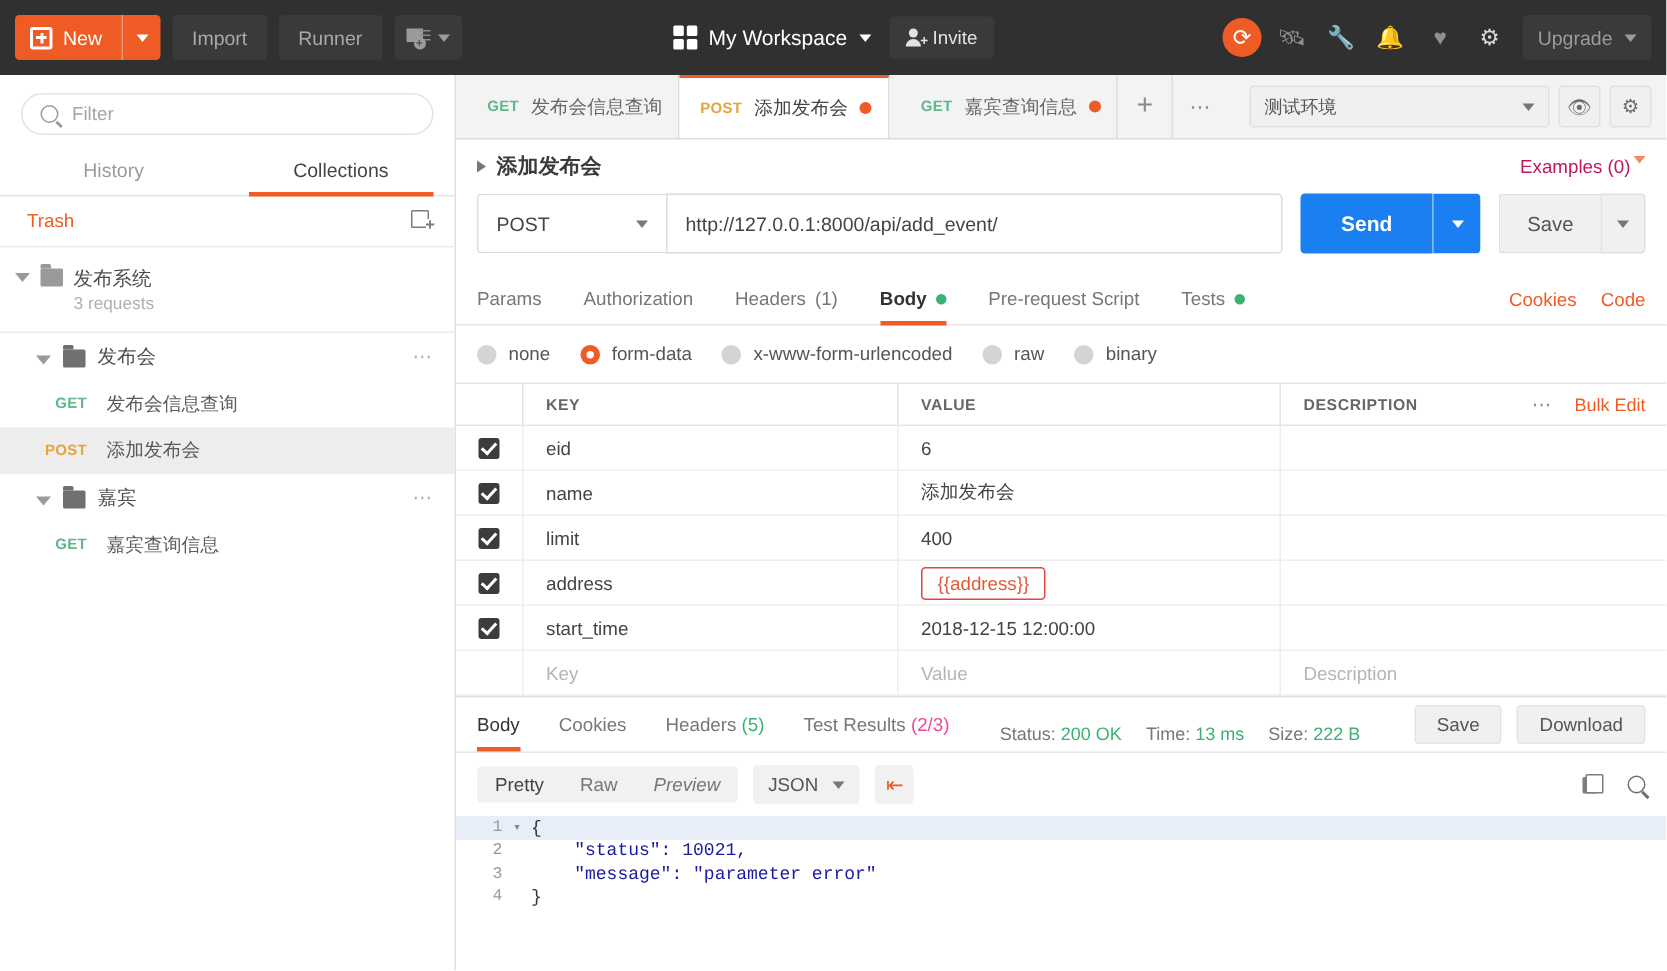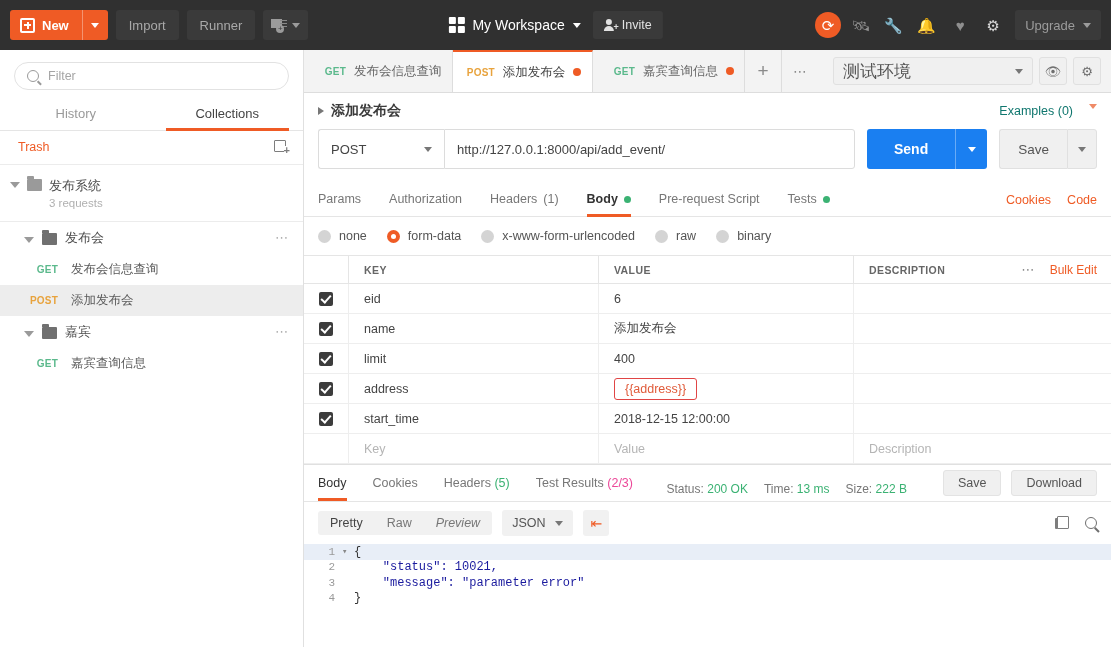--- a/index.html
+++ b/index.html
@@ -25,21 +25,21 @@
   .new-btn .nb-main { display:flex; align-items:center; gap:7px; padding:0 13px 0 10px; height:30px; }
   .new-plus {
     width:15px; height:15px; border:2px solid #fff; border-radius:2px;
     position:relative; display:inline-block;
   }
   .new-plus::before, .new-plus::after {
     content:""; position:absolute; background:#fff;
   }
   .new-plus::before { left:50%; top:2px; bottom:2px; width:2px; margin-left:-1px; }
   .new-plus::after { top:50%; left:2px; right:2px; height:2px; margin-top:-1px; }
-  .nb-label { color:#fff; font-size:13px; font-weight:bold; }
+  .nb-label { color:#fff; font-size:13px; font-weight:normal; }
   .nb-caret { width:26px; height:30px; border-left:1px solid rgba(255,255,255,.35);
               display:flex; align-items:center; justify-content:center; }
   .caret-d { width:0;height:0;border-left:4px solid transparent;border-right:4px solid transparent;border-top:5px solid #fff; }
   .caret-d.grey { border-top-color:#9b9b9b; }
   .caret-d.dark { border-top-color:#777; }
 
   .tb-btn {
     height:30px; padding:0 13px; display:flex; align-items:center; justify-content:center;
     background:#3a3a3a; color:#a9a9a9; border-radius:3px; font-size:13px; cursor:pointer;
   }
@@ -130,29 +130,29 @@
   .rtab .t-name { font-size:12.5px; color:#666; white-space:nowrap; }
   .rtab.active .t-name { color:#444; }
   .dot-unsaved { width:8px;height:8px;border-radius:50%;background:#ef5b25;flex-shrink:0; }
   .tab-plus { width:38px; display:flex;align-items:center;justify-content:center;color:#8a8a8a;font-size:19px;
               border-right:1px solid #ddd; cursor:pointer; }
   .tab-more { width:38px; display:flex;align-items:center;justify-content:center;color:#8a8a8a;font-size:14px;
               letter-spacing:1px; cursor:pointer; }
   .env-area { margin-left:auto; display:flex; align-items:center; gap:6px; padding:0 10px 0 14px; }
   .env-select { width:200px; height:28px; background:#f0f0f0; border:1px solid #e0e0e0; border-radius:3px;
                 display:flex; align-items:center; justify-content:space-between; padding:0 9px; cursor:pointer;
-                font-size:17px; color:#555; }
+                font-size:12px; color:#555; }
   .sq-btn { width:28px;height:28px;background:#f0f0f0;border:1px solid #e0e0e0;border-radius:3px;
             display:flex;align-items:center;justify-content:center;cursor:pointer;color:#6f6f6f;font-size:13px; }
 
   .crumb-row { display:flex; align-items:center; padding:9px 14px 9px 14px; }
   .crumb-caret { width:0;height:0;border-top:4px solid transparent;border-bottom:4px solid transparent;border-left:6px solid #777;
                  margin-right:7px; }
   .crumb-title { font-size:14px; color:#3b3b3b; font-weight:bold; }
-  .examples { margin-left:auto; display:flex; align-items:flex-start; gap:16px; color:#0f766e; font-size:12.5px; cursor:pointer; }
+  .examples { margin-left:auto; display:flex; align-items:flex-start; gap:2px; color:#be185d; font-size:12.5px; cursor:pointer; }
   .caret-d.orange { border-top-color:#ef8a67; }
 
   .url-row { display:flex; align-items:center; gap:0; padding:0 14px 0 14px; margin-bottom:14px; }
   .method-sel { width:126px; height:40px; border:1px solid #dcdcdc; border-right:none; border-radius:3px 0 0 3px;
                 display:flex; align-items:center; justify-content:space-between; padding:0 12px; font-size:13px;
                 color:#444; cursor:pointer; background:#fff; }
   .url-input { flex:1; height:40px; border:1px solid #dcdcdc; border-radius:0 3px 3px 0; padding:0 12px;
                font-size:13px; color:#444; outline:none; font-family:inherit; min-width:0; }
   .send-wrap { display:flex; margin-left:12px; }
   .send-btn { height:40px; background:#1a7ff1; color:#fff; font-size:14px; font-weight:bold; border:none;

